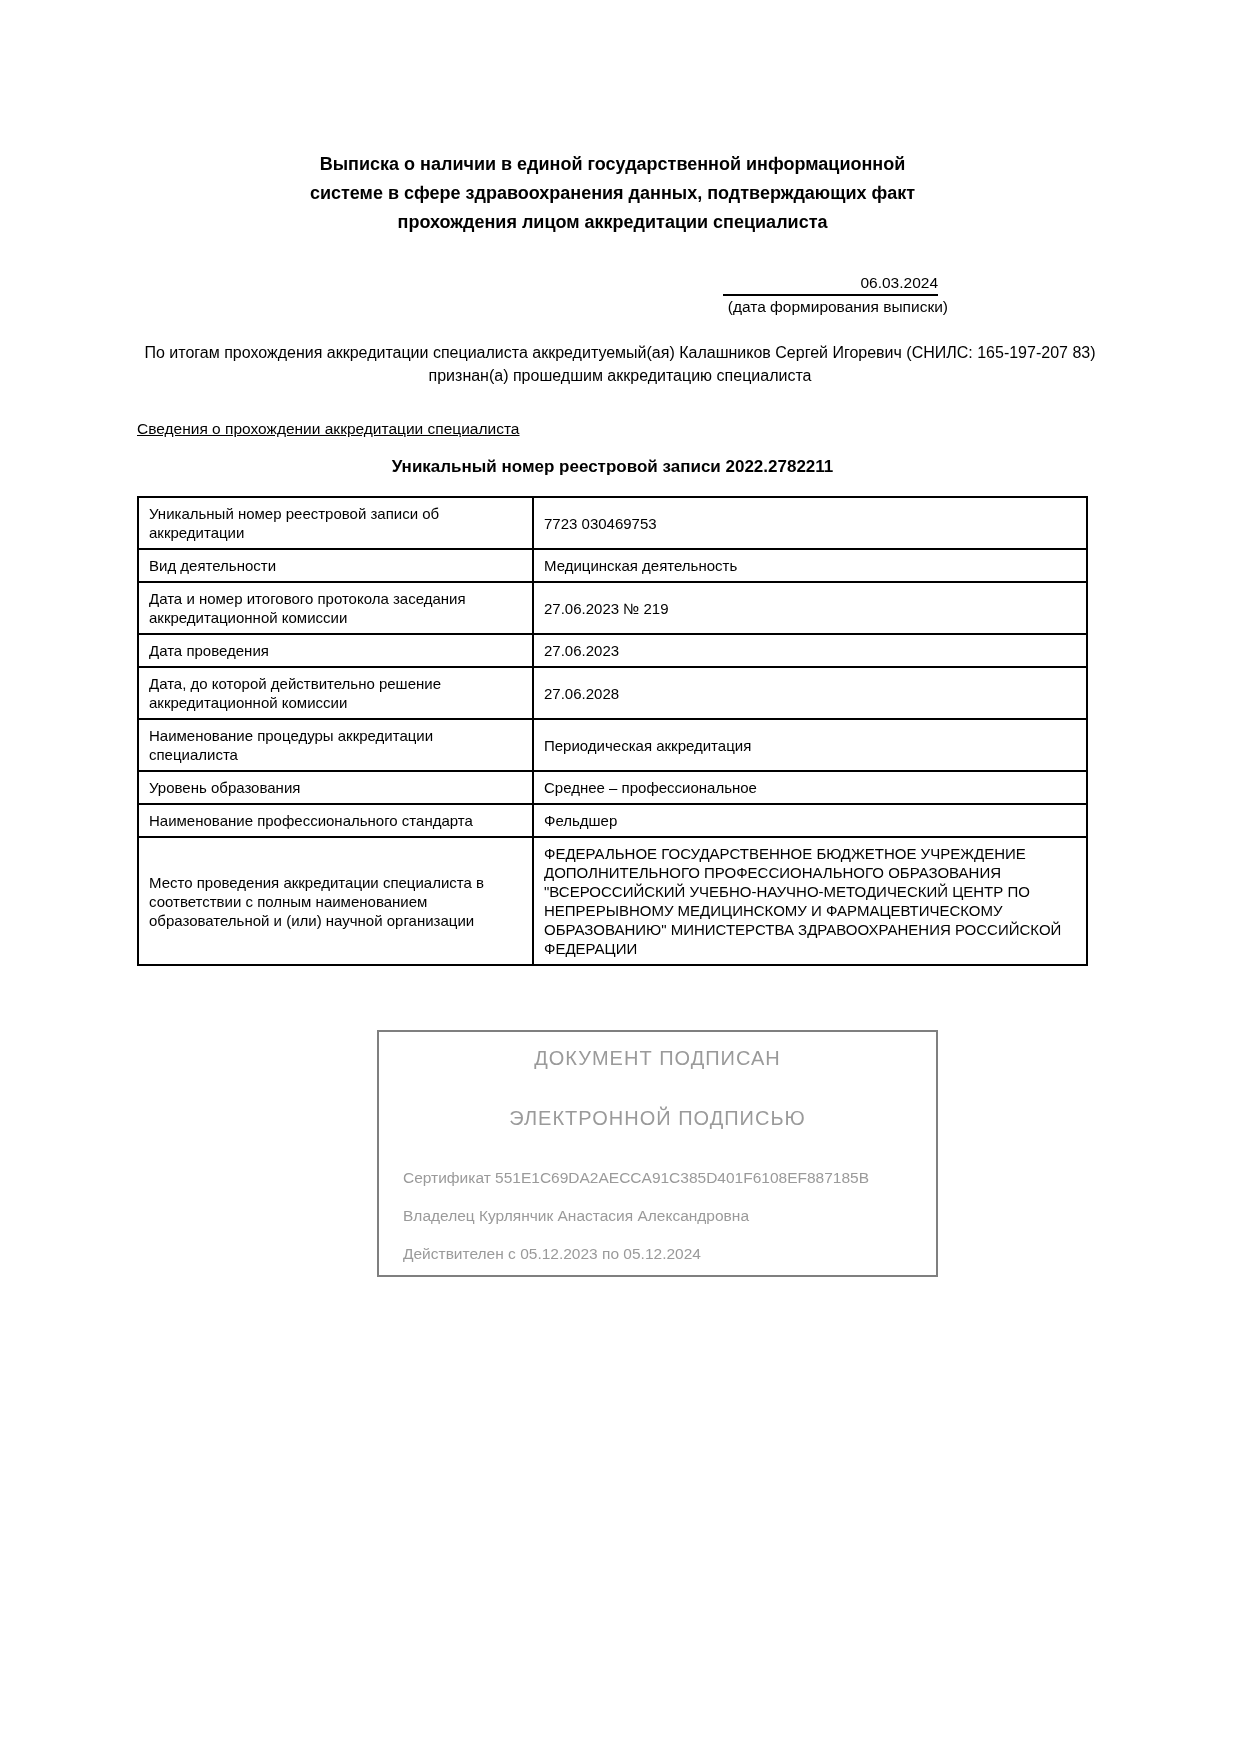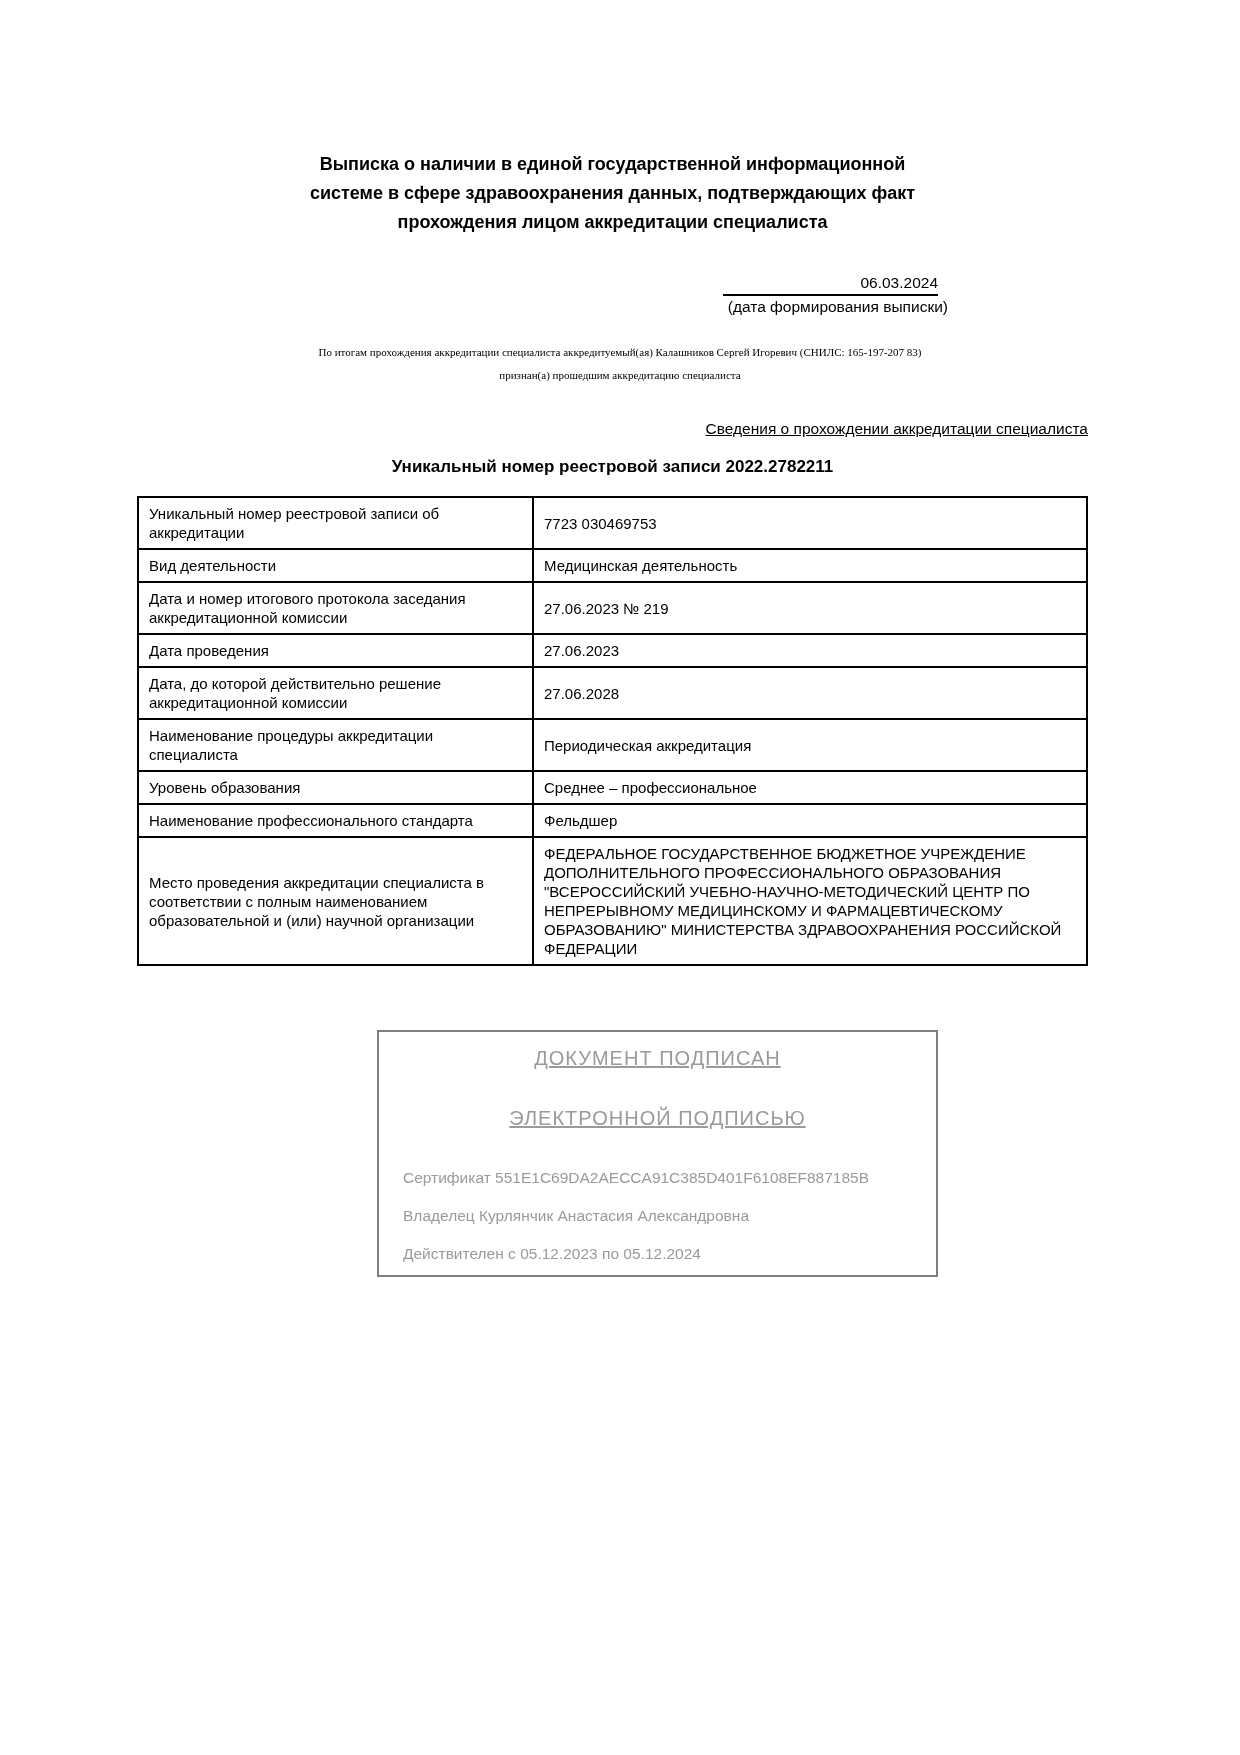--- a/index.html
+++ b/index.html
@@ -22,26 +22,26 @@
 
   
   .date-block{left:713px;top:274px;width:235px;text-align:right;font-size:15.5px;}
   .date-value{
     display:block;margin:0 auto;width:215px;
     border-bottom:2px solid #000;padding-bottom:2px;line-height:18px;
   }
   .date-caption{display:block;line-height:19px;padding-top:1px;white-space:nowrap;}
 
   
-  .intro{left:0;top:341px;width:1240px;text-align:center;font-size:11px;line-height:23px;font-family:Liberation Serif, serif;}
+  .intro{left:0;top:341px;width:1240px;text-align:center;font-size:16px;line-height:23px;}
   .intro div{white-space:nowrap;}
 
   
   .section-heading{
-    left:137px;top:420px;width:951px;text-align:right;
+    left:137px;top:420px;width:951px;text-align:left;
     font-size:15.5px;text-decoration:underline;white-space:nowrap;
   }
 
   
   .record-heading{
     left:137px;top:457px;width:951px;text-align:center;
     font-size:17px;font-weight:bold;white-space:nowrap;
   }
 
   
@@ -61,21 +61,21 @@
   td.label-cell{width:373px;}
 
   
   .sig-box{
     left:377px;top:1030px;width:561px;height:247px;
     border:2px solid #7f7f7f;
     box-sizing:border-box;
     color:#9a9a9a;
   }
   .sig-header{text-align:center;padding-top:14px;font-size:20px;letter-spacing:1px;}
-  .sig-header div{line-height:24px;text-decoration:underline;}
+  .sig-header div{line-height:24px;}
   .sig-header div + div{margin-top:36px;}
   .sig-details{padding:38px 24px 0;font-size:15.5px;}
   .sig-details div{line-height:20px;margin-bottom:18px;white-space:nowrap;}
 </style>
 </head>
 <body>
 
 <div class="abs doc-title">
   <div>Выписка о наличии в единой государственной информационной</div>
   <div>системе в сфере здравоохранения данных, подтверждающих факт</div>

